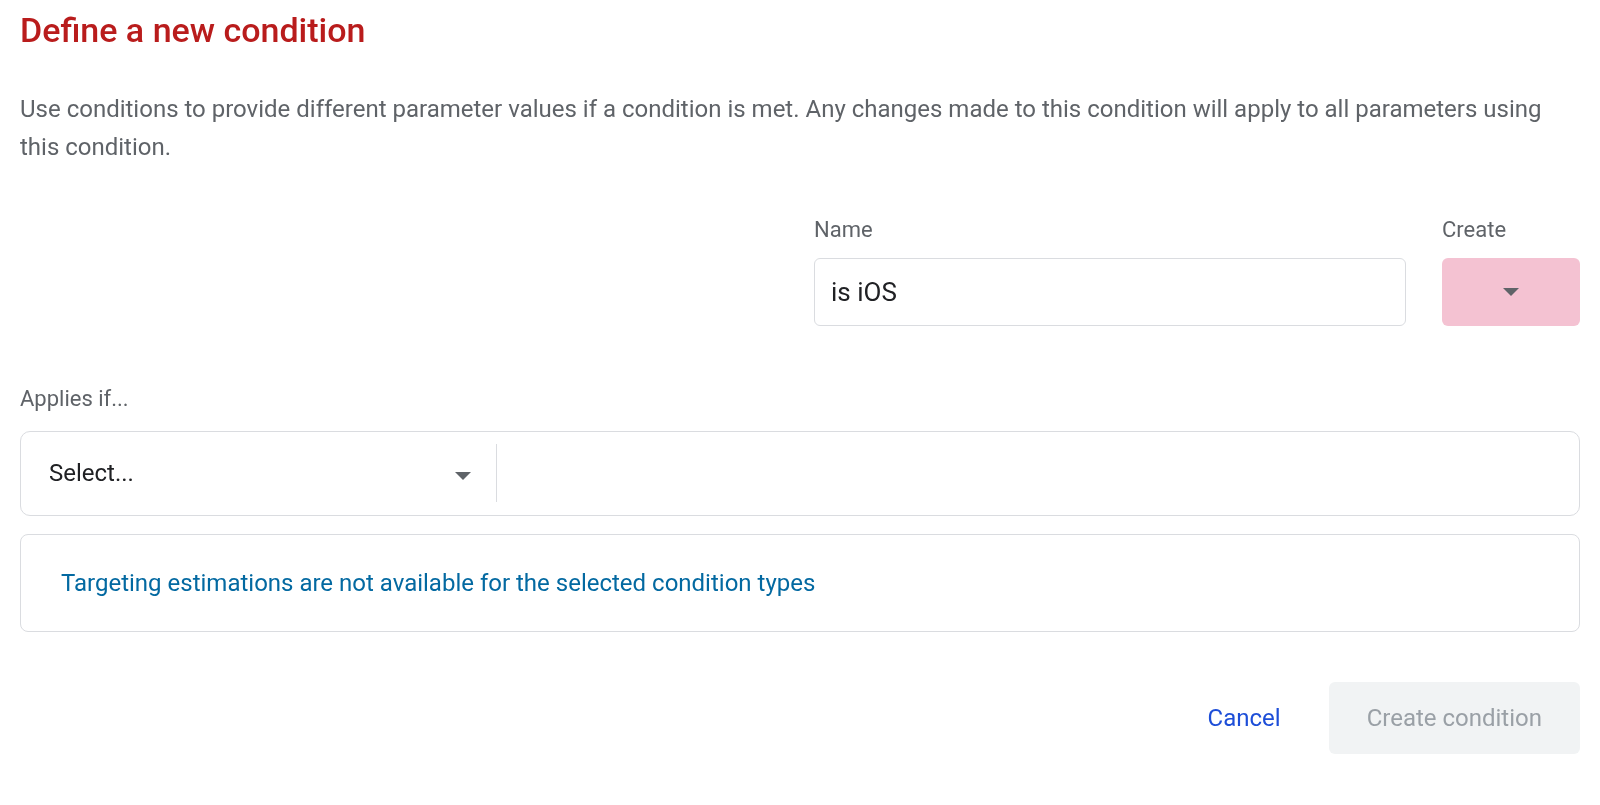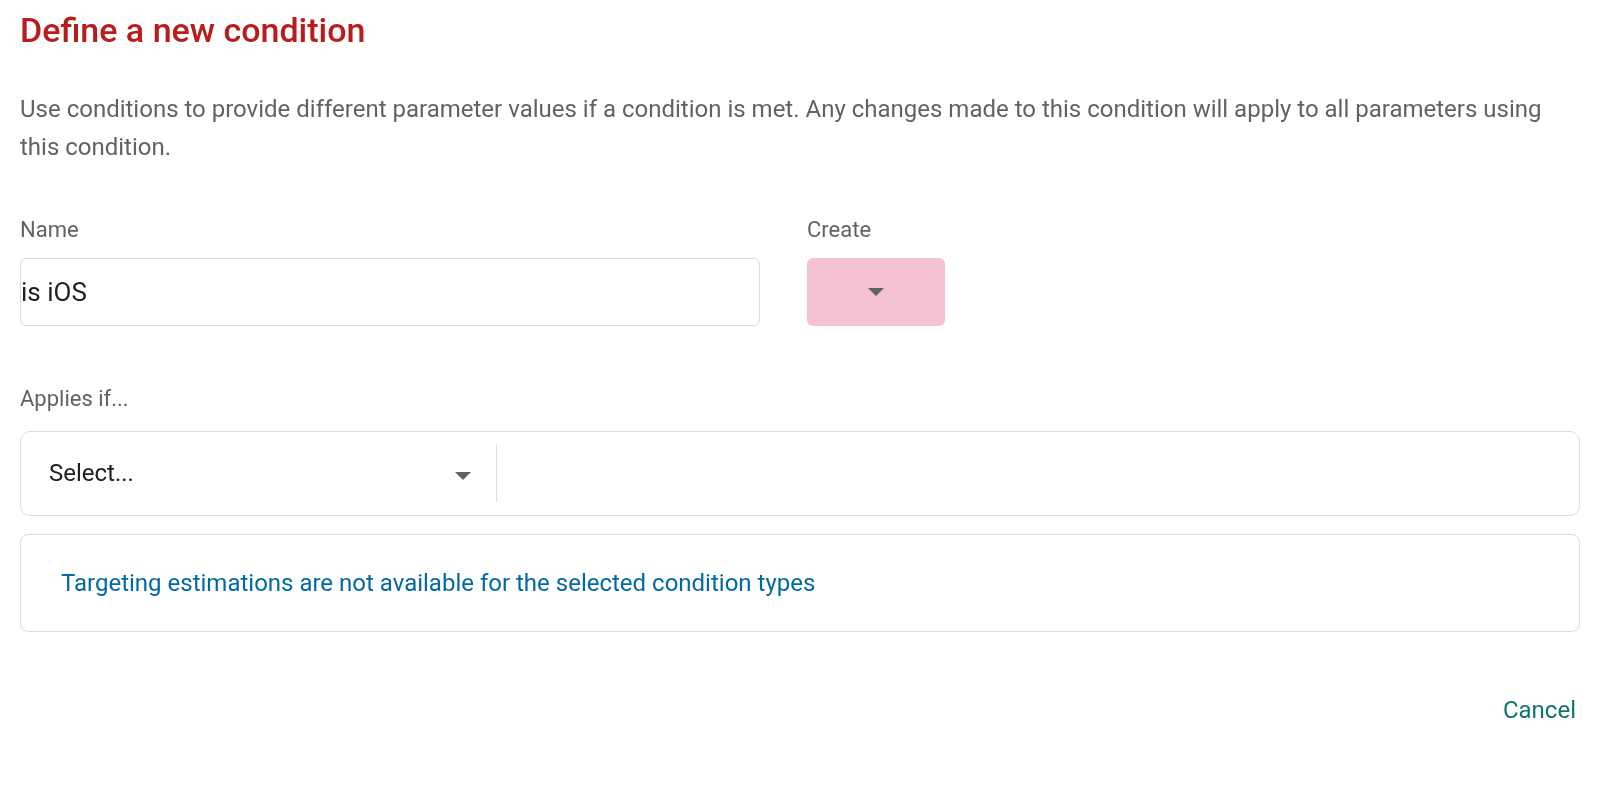--- a/index.html
+++ b/index.html
@@ -22,36 +22,37 @@
       color: #5f6368;
       line-height: 1.6;
       margin-bottom: 50px;
     }
     .description b {
       font-weight: 400;
       color: #5f6368;
     }
     .row {
       display: flex;
-      gap: 47px;
+      gap: 36px;
       margin-bottom: 60px;
+      justify-content: flex-end;
     }
     .field label {
       display: block;
       font-size: 22px;
       color: #5f6368;
       margin-bottom: 16px;
     }
     .name-input {
-      width: 740px;
+      width: 592px;
       height: 68px;
       border: 1px solid #dadce0;
       border-radius: 6px;
       font-size: 26px;
-      padding: 0 0;
+      padding: 0 16px;
       color: #202124;
       outline: none;
       font-family: inherit;
     }
     .color-picker {
       width: 138px;
       height: 68px;
       background: #f4c2d2;
       border: none;
       border-radius: 6px;
@@ -108,21 +109,21 @@
     .footer {
       display: flex;
       justify-content: flex-end;
       align-items: center;
       gap: 44px;
     }
     .cancel-btn {
       background: none;
       border: none;
       font-size: 24px;
-      color: #0f766e;
+      color: #1d4ed8;
       cursor: pointer;
       font-family: inherit;
       padding: 14px 4px;
     }
     .create-btn {
       background: #f1f3f4;
       border: none;
       border-radius: 6px;
       font-size: 24px;
       color: #9aa0a6;
@@ -172,13 +173,14 @@
     </span>
   </div>
   <div class="divider"></div>
   <div class="spacer"></div>
 </div>
 
 <div class="estimation">Targeting estimations are not available for the selected condition types</div>
 
 <div class="footer">
   <button class="cancel-btn">Cancel</button>
+  <button class="create-btn" disabled="">Create condition</button>
 </div>
 
 </body></html>

